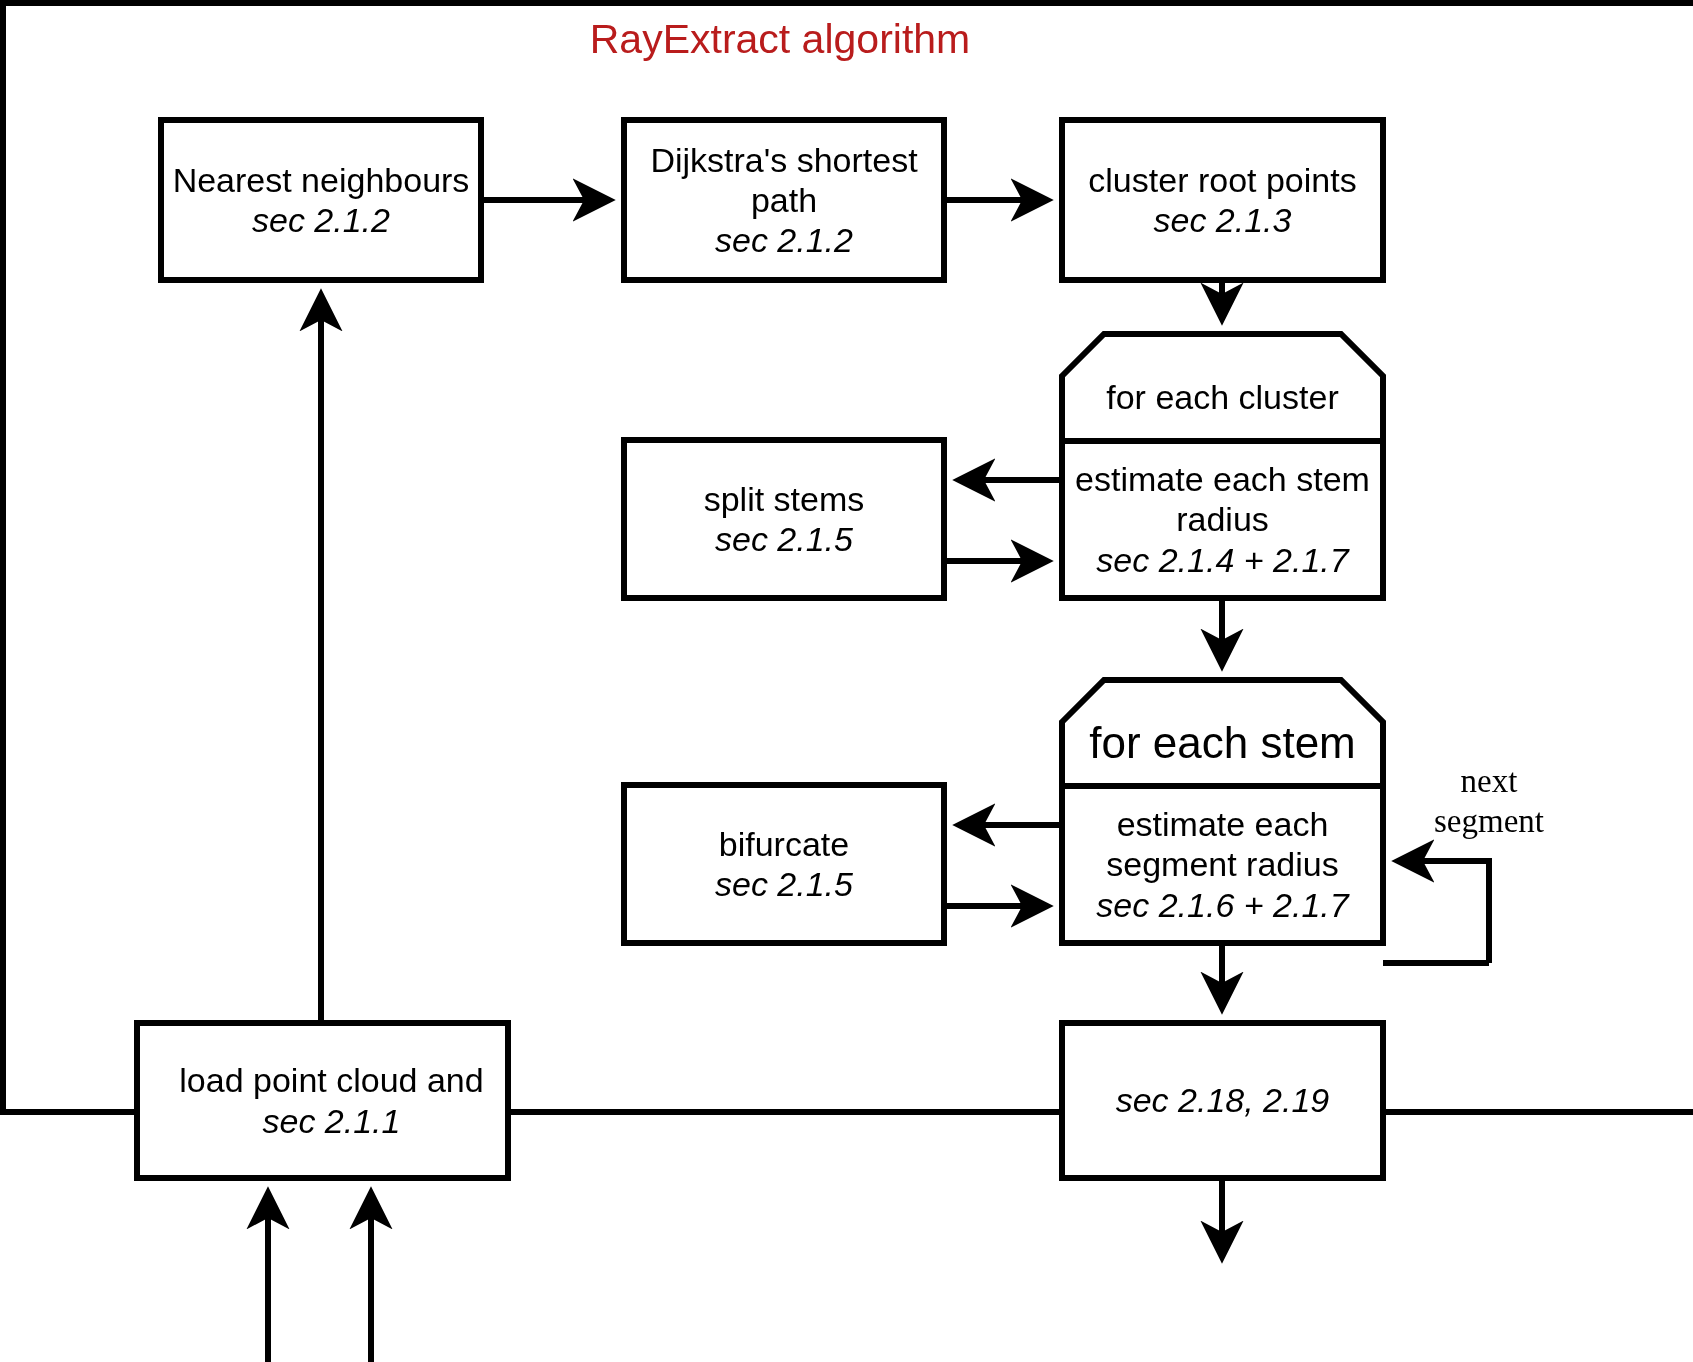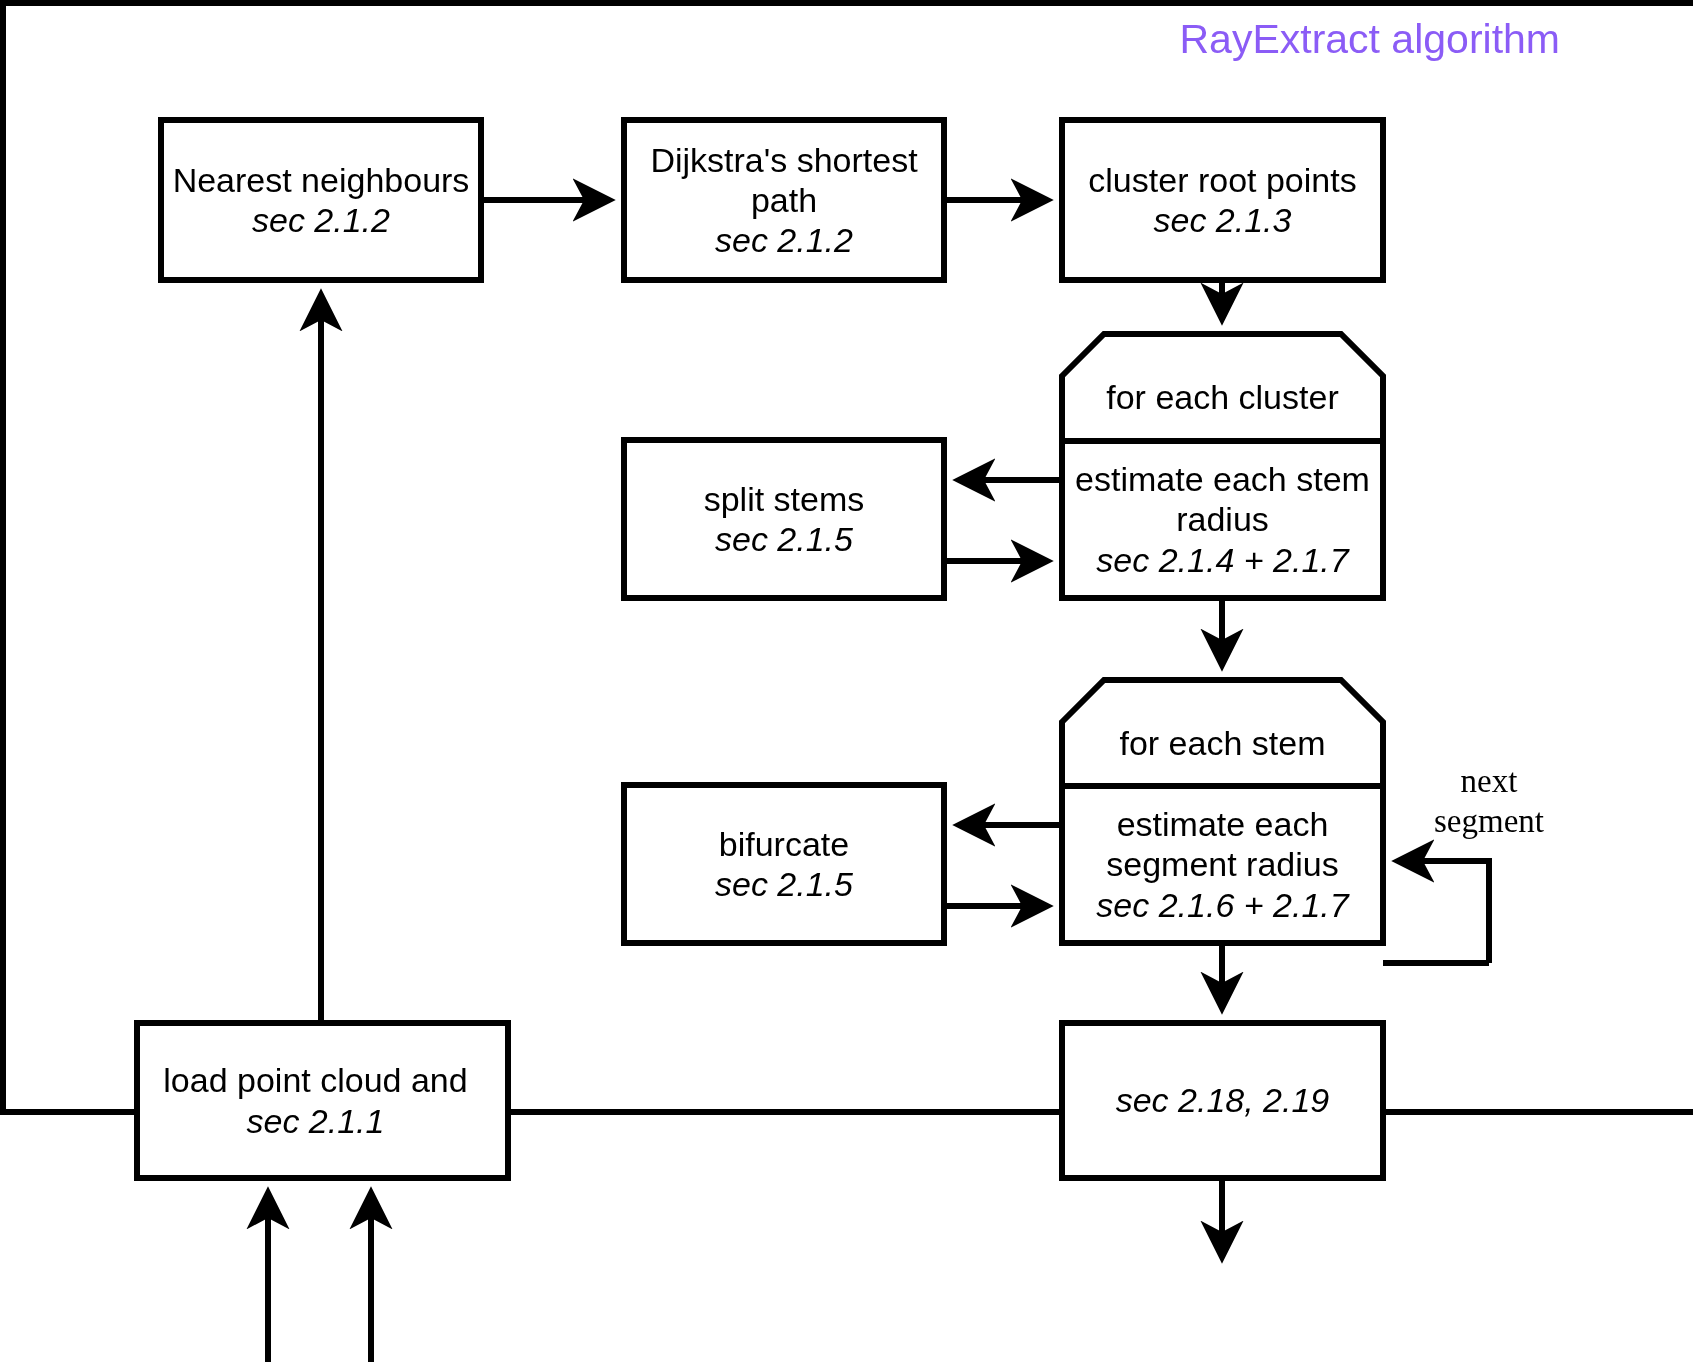--- a/index.html
+++ b/index.html
@@ -38,23 +38,23 @@
     white-space: nowrap;
   }
   .sec {
     font-style: italic;
   }
   #diagram-title {
     position: absolute;
     left: 0;
     top: 16px;
     width: 1560px;
-    text-align: right;
+    text-align: center;
     font-size: 41px;
-    color: #8b5cf6;
+    color: #b91c1c;
   }
   .edge-label {
     position: absolute;
     text-align: center;
     font-size: 33px;
     color: #000000;
     line-height: 1.2;
   }
 </style>
 </head>
@@ -151,36 +151,36 @@
     <span class="ln">estimate each stem</span>
     <span class="ln">radius</span>
     <span class="ln sec">sec 2.1.4 + 2.1.7</span>
   </div>
 
   <div class="node-text" style="left:624px; top:440px; width:320px; height:158px; font-size:34px;">
     <span class="ln">split stems</span>
     <span class="ln sec">sec 2.1.5</span>
   </div>
 
-  <div class="node-text" style="left:1062px; top:700px; width:321px; height:86px; font-size:34px;">
+  <div class="node-text" style="left:1062px; top:700px; width:321px; height:86px; font-size:44px;">
     <span class="ln">for each stem</span>
   </div>
 
   <div class="node-text" style="left:1062px; top:786px; width:321px; height:157px; font-size:34px;">
     <span class="ln">estimate each</span>
     <span class="ln">segment radius</span>
     <span class="ln sec">sec 2.1.6 + 2.1.7</span>
   </div>
 
   <div class="node-text" style="left:624px; top:785px; width:320px; height:158px; font-size:34px;text-align:center;">
     <span class="ln">bifurcate</span>
     <span class="ln sec">sec 2.1.5</span>
   </div>
 
-  <div class="node-text" style="left:130px; top:1023px; width:371px; height:155px; font-size:34px;">
+  <div class="node-text" style="left:146px; top:1023px; width:371px; height:155px; font-size:34px;">
     <span class="ln">load point cloud and</span>
     <span class="ln sec">sec 2.1.1</span>
   </div>
 
   <div class="node-text" style="left:1062px; top:1023px; width:321px; height:155px; font-size:34px;">
     <span class="ln sec">sec 2.18, 2.19</span>
   </div>
 
   <div class="edge-label" style="left:1389px; top:762px; width:200px;font-family:Liberation Serif, serif;">
     <span class="ln">next</span><br>

